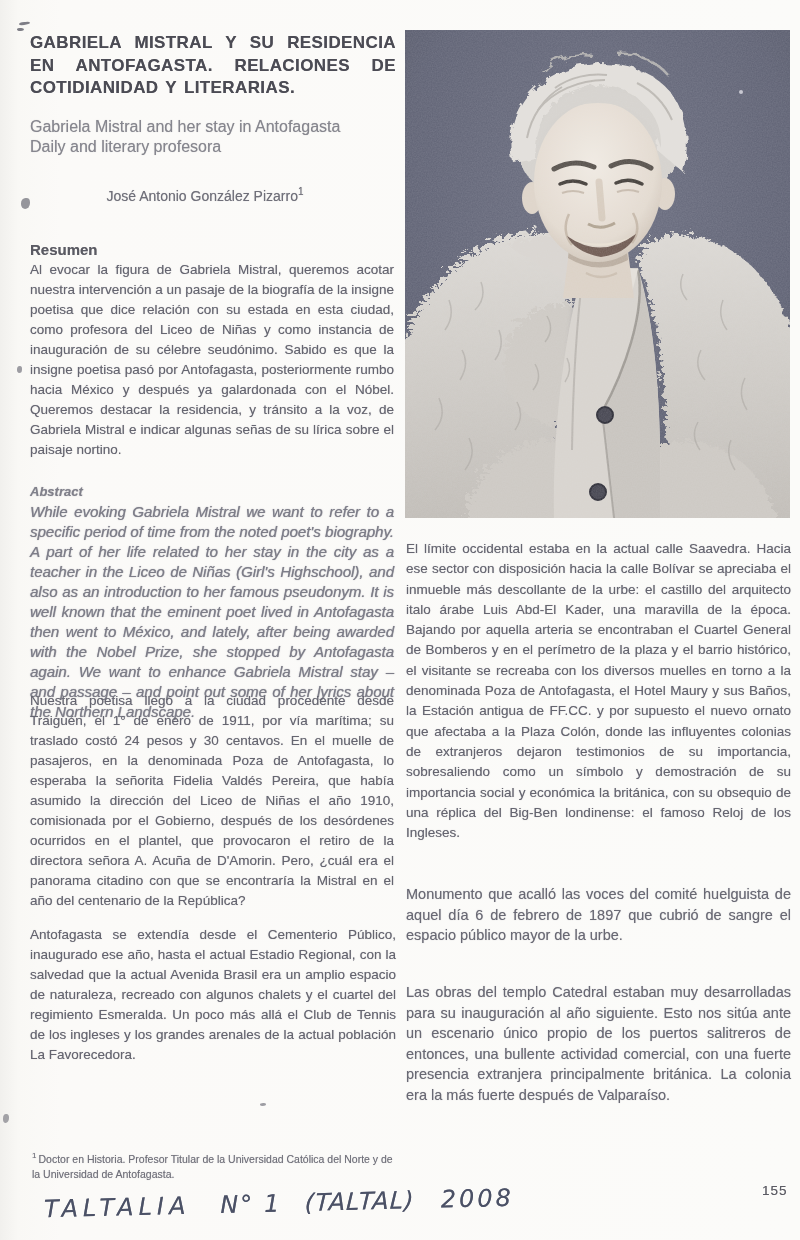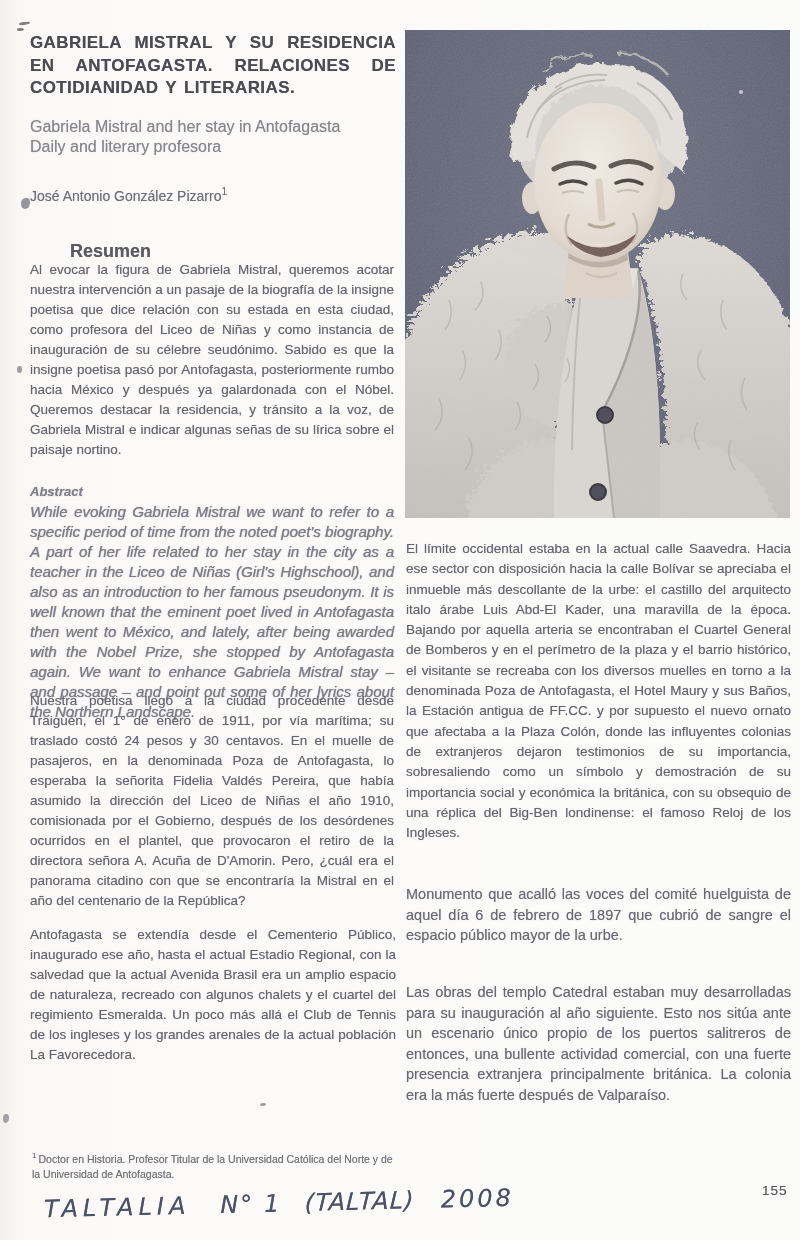--- a/index.html
+++ b/index.html
@@ -21,28 +21,27 @@
     color:#4b4b54; text-align:justify; letter-spacing:.4px; word-spacing:2px;
     text-shadow:0 0 .6px rgba(75,75,85,.65);
   }
   .subtitle {
     position:absolute; left:30px; top:117px; width:366px;
     font-size:16px; line-height:20px; color:#86868e;
     text-shadow:0 0 .8px rgba(134,134,142,.6);
   }
   .author {
     position:absolute; left:30px; top:186px; width:350px;
-    font-size:14px; color:#6f6f79; text-align:left;
+    font-size:14px; color:#6f6f79; text-align:center;
     text-shadow:0 0 .7px rgba(111,111,121,.6);
   }
   .author sup { font-size:10px; vertical-align:super; }
   .sec-head {
-    position:absolute; left:30px; font-size:18px; font-weight:bold; color:#5a5a63;
+    position:absolute; left:30px; font-size:15px; font-weight:bold; color:#5a5a63;
     text-shadow:0 0 .6px rgba(90,90,99,.6);
-    margin-left:40px;
   }
   .body-text {
     position:absolute; left:30px; width:364px;
     font-size:13.5px; line-height:20px; color:#656570; text-align:justify;
     text-shadow:0 0 .8px rgba(101,101,112,.55);
   }
   .abstract-head {
     position:absolute; left:30px; top:484px;
     font-size:13px; font-style:italic; font-weight:bold; color:#81818b;
     text-shadow:0 0 1px rgba(129,129,139,.7);

